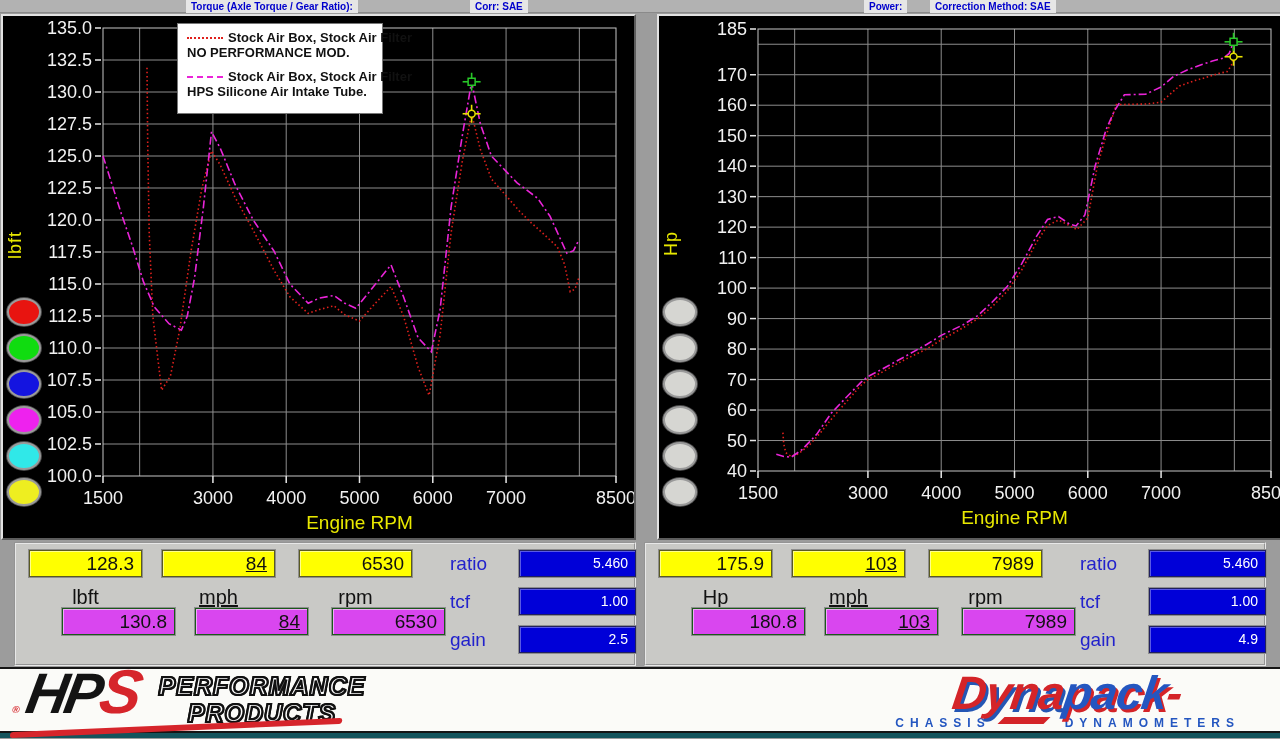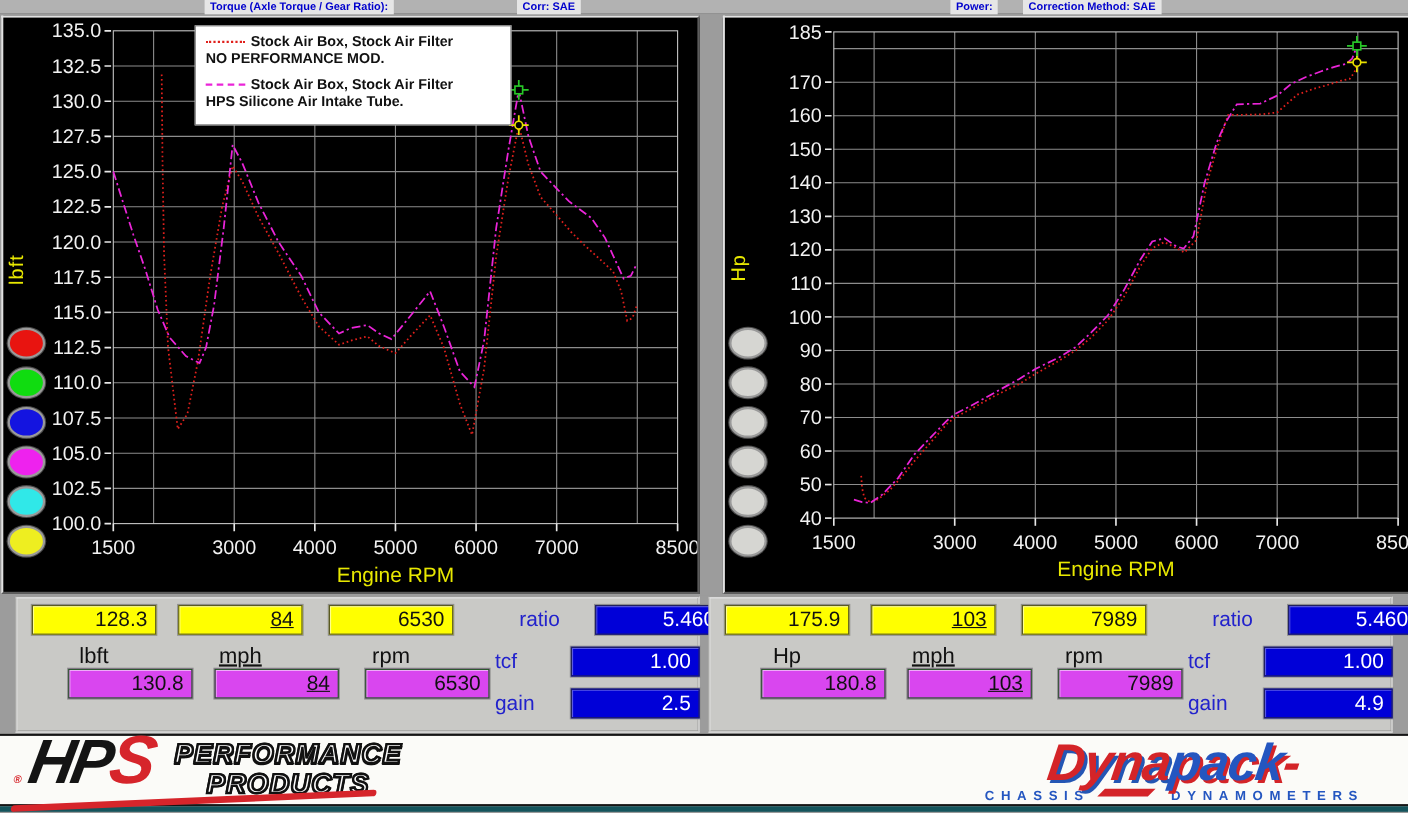--- a/index.html
+++ b/index.html
@@ -22,21 +22,21 @@
   svg text.tick  { fill:#f2f2f2; font-size:18px; font-family:"Liberation Sans",sans-serif; }
   svg text.xlabel{ fill:#e8e800; font-size:19px; font-family:"Liberation Sans",sans-serif; }
   .ylab { position:absolute; left:2px; top:215px; width:24px; color:#e8e800;
           font-size:18px; writing-mode:vertical-rl; transform:rotate(180deg);
           text-align:center; letter-spacing:1px; }
   .ovals { position:absolute; left:4px; top:0; width:36px; height:100%; }
   .oval  { position:absolute; left:0; width:34px; height:28px; border-radius:50%;
            border:2px solid #9a9a9a; box-shadow:0 0 0 1px #4a4a4a; }
 
   
-  .legend { position:absolute; left:174px; top:7px; width:288px; height:91px;
+  .legend { position:absolute; left:174px; top:7px; width:206px; height:91px;
             background:#fff; border:1px solid #777; padding:6px 9px; color:#111; }
   .lg-entry { margin-bottom:9px; }
   .lg-line1 { font-size:13px; font-weight:bold; white-space:nowrap; }
   .lg-line2 { font-size:13px; font-weight:bold; white-space:nowrap; }
   .lg-sample { display:inline-block; width:36px; margin-right:5px; vertical-align:3px; }
   .lg-sample.s0 { border-top:2px dotted #e0201c; }
   .lg-sample.s1 { border-top:2px dashed #ea24d8; }
 
   
   .readouts { height:126px; display:flex; gap:8px; padding:1px 14px; background:#9c9c9c; }
@@ -47,23 +47,23 @@
           border:1px solid #5a5a20; box-shadow:inset 1px 1px 0 rgba(255,255,255,.55), 0 0 0 1px #8e8e8e; }
   .vbox.yellow { background:#ffff00; top:6px; }
   .vbox.green  { background:#d946ef; top:64px; border-color:#1a5a1a;margin-left:33px; }
   .vbox.c0 { left:13px; } .vbox.c1 { left:146px;text-decoration:underline; } .vbox.c2 { left:283px; }
   .unit { position:absolute; top:42px; width:113px; text-align:center;
           font-size:20px; color:#111; }
   .unit.c0 { left:13px; } .unit.c1 { left:146px;text-decoration:underline; } .unit.c2 { left:283px; }
   .plabel { position:absolute; left:434px; font-size:19px; color:#2222cc; }
   .pbox { position:absolute; left:503px; width:117px; height:27px; line-height:25px;
           background:#0000d8; color:#fff; text-align:right; padding-right:7px;
-          font-size:19px; border:1px solid #202060;
+          font-size:14px; border:1px solid #202060;
           box-shadow:inset 1px 1px 0 rgba(255,255,255,.35), 0 0 0 1px #8e8e8e; }
-  .r0 { top:6px;margin-left:22px; } .r1 { top:44px; } .r2 { top:82px; }
+  .r0 { top:6px; } .r1 { top:44px; } .r2 { top:82px; }
   .plabel.r0 { top:9px; } .plabel.r1 { top:47px; } .plabel.r2 { top:85px; }
 
   
   .logos { height:66px; background:#fbfbf8; border-top:2px solid #151515;
            border-bottom:2px solid #151515; display:flex; align-items:center;
            justify-content:space-between; padding:0 26px; }
   .hps { display:flex; align-items:center; gap:20px; }
   .hps-mark { position:relative; font-style:italic; font-weight:bold;
               transform:skewX(-10deg); line-height:58px; white-space:nowrap; }
   .hps-hp { color:#141414; font-size:57px; letter-spacing:-3px; }

